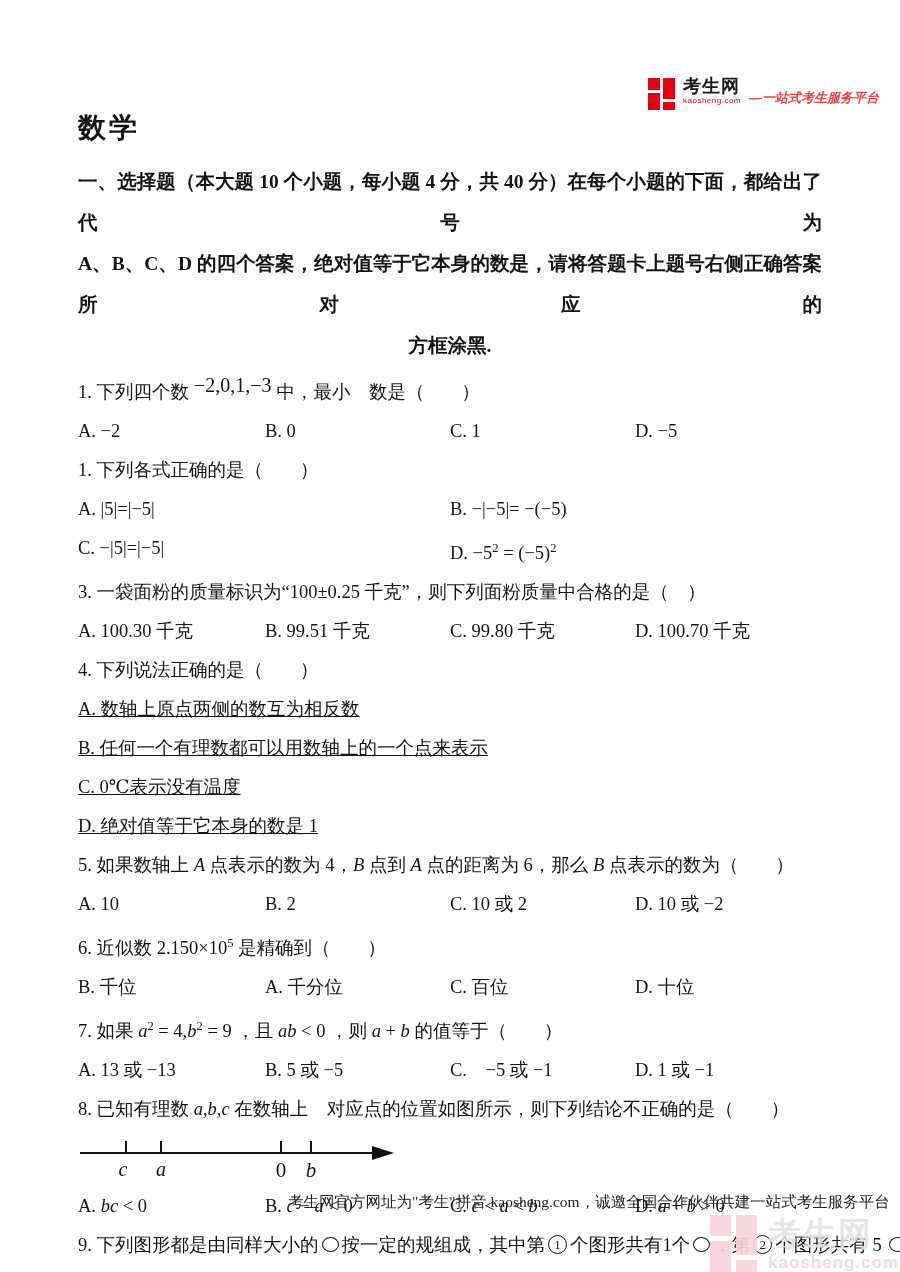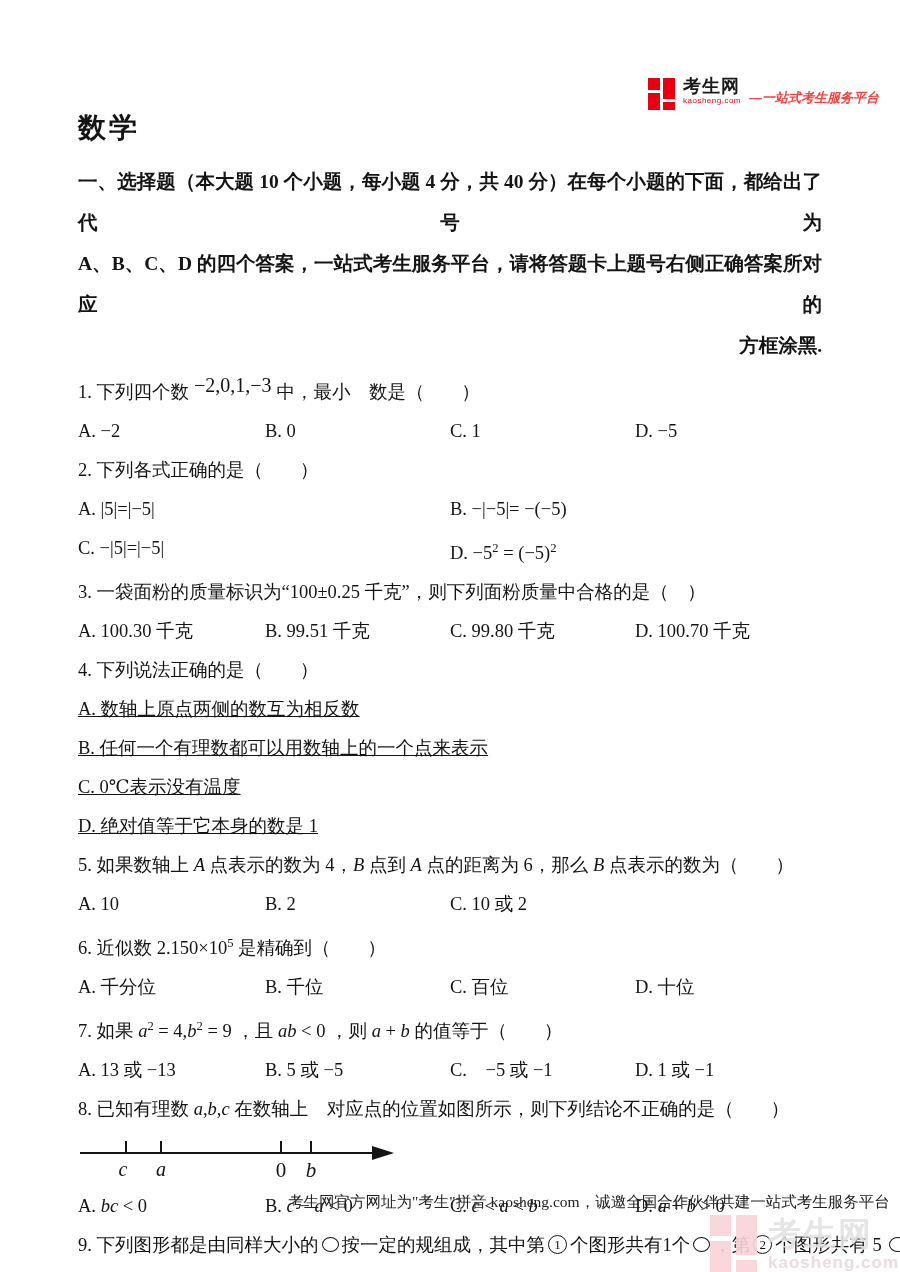--- a/index.html
+++ b/index.html
@@ -18,21 +18,21 @@
   .brand-txt { margin-left:5px; line-height:1; }
   .brand-name { font-family:"Liberation Sans", sans-serif; font-weight:bold; font-size:18px; color:#1a1a1a; letter-spacing:1px; }
   .brand-dom  { font-family:"Liberation Sans", sans-serif; font-size:8px; color:#e60012; margin-top:2px; letter-spacing:.5px; }
   .brand-tag  { font-family:"Liberation Sans", sans-serif; font-weight:bold; font-style:italic;
                 font-size:13px; color:#ef4444; margin:12px 0 0 8px; white-space:nowrap; }
 
   .title { padding-top:102px; text-align:left; font-size:28px; font-weight:bold; letter-spacing:3px; }
 
   .intro { margin-top:14px; font-weight:bold; font-size:19.5px; line-height:41px; }
   .intro .j { text-align:justify; text-align-last:justify; }
-  .intro .last { text-align:right; }
+  .intro .last { text-align:center; }
 
   .qwrap { margin-top:6px; font-size:18.5px; line-height:39px; }
   .q-stem { white-space:nowrap; }
   .opts4 { display:grid; grid-template-columns:187px 185px 185px auto; }
   .opts2 { display:grid; grid-template-columns:372px auto; }
   .optstack .opt { display:block;text-decoration:underline; }
   .opt { white-space:nowrap; }
   sup { font-size:0.68em; }
   i { font-family:"Liberation Serif", serif; }
 
@@ -74,38 +74,38 @@
       <div class="brand-name">考生网</div>
       <div class="brand-dom">kaosheng.com</div>
     </span>
     <span class="brand-tag">—一站式考生服务平台</span>
   </div>
 
   <div class="title">数学</div>
 
   <div class="intro">
     <div class="j">一、选择题（本大题 10 个小题，每小题 4 分，共 40 分）在每个小题的下面，都给出了代号为</div>
-    <div class="j">A、B、C、D 的四个答案，一站式考生服务平台，请将答题卡上题号右侧正确答案所对应的</div>
+    <div class="j">A、B、C、D 的四个答案，绝对值等于它本身的数是，请将答题卡上题号右侧正确答案所对应的</div>
     <div class="last">方框涂黑.</div>
   </div>
 
   <div class="qwrap">
 
     <div class="q">
       <div class="q-stem">1.  下列四个数<span class="raise">−2,0,1,−3</span>中，最小　数是（　　）</div>
       <div class="opts4">
         <span class="opt">A.  −2</span>
         <span class="opt">B. 0</span>
         <span class="opt">C. 1</span>
         <span class="opt">D.  −5</span>
       </div>
     </div>
 
     <div class="q">
-      <div class="q-stem">2.  下列各式正确的是（　　）</div>
+      <div class="q-stem">1.  下列各式正确的是（　　）</div>
       <div class="opts2">
         <span class="opt">A.  |5|=|−5|</span>
         <span class="opt">B.  −|−5|= −(−5)</span>
       </div>
       <div class="opts2">
         <span class="opt">C.  −|5|=|−5|</span>
         <span class="opt">D.  −5<sup>2</sup> = (−5)<sup>2</sup></span>
       </div>
     </div>
 
@@ -126,28 +126,29 @@
       <span class="opt">C.  0℃表示没有温度</span>
       <span class="opt">D.  绝对值等于它本身的数是 1</span>
     </div>
 
     <div class="q">
       <div class="q-stem">5.  如果数轴上 <i>A</i> 点表示的数为 4，<i>B</i> 点到 <i>A</i> 点的距离为 6，那么 <i>B</i> 点表示的数为（　　）</div>
       <div class="opts4">
         <span class="opt">A. 10</span>
         <span class="opt">B. 2</span>
         <span class="opt">C. 10 或 2</span>
+        <span class="opt">D. 10 或 −2</span>
       </div>
     </div>
 
     <div class="q">
       <div class="q-stem">6.  近似数 2.150×10<sup>5</sup> 是精确到（　　）</div>
       <div class="opts4">
+        <span class="opt">B.  千位</span>
         <span class="opt">A.  千分位</span>
-        <span class="opt">B.  千位</span>
         <span class="opt">C.  百位</span>
         <span class="opt">D.  十位</span>
       </div>
     </div>
 
     <div class="q">
       <div class="q-stem">7.  如果 <i>a</i><sup>2</sup> = 4,<i>b</i><sup>2</sup> = 9 ，且 <i>ab</i> &lt; 0 ，则 <i>a</i> + <i>b</i> 的值等于（　　）</div>
       <div class="opts4">
         <span class="opt">A. 13 或 −13</span>
         <span class="opt">B. 5 或 −5</span>

